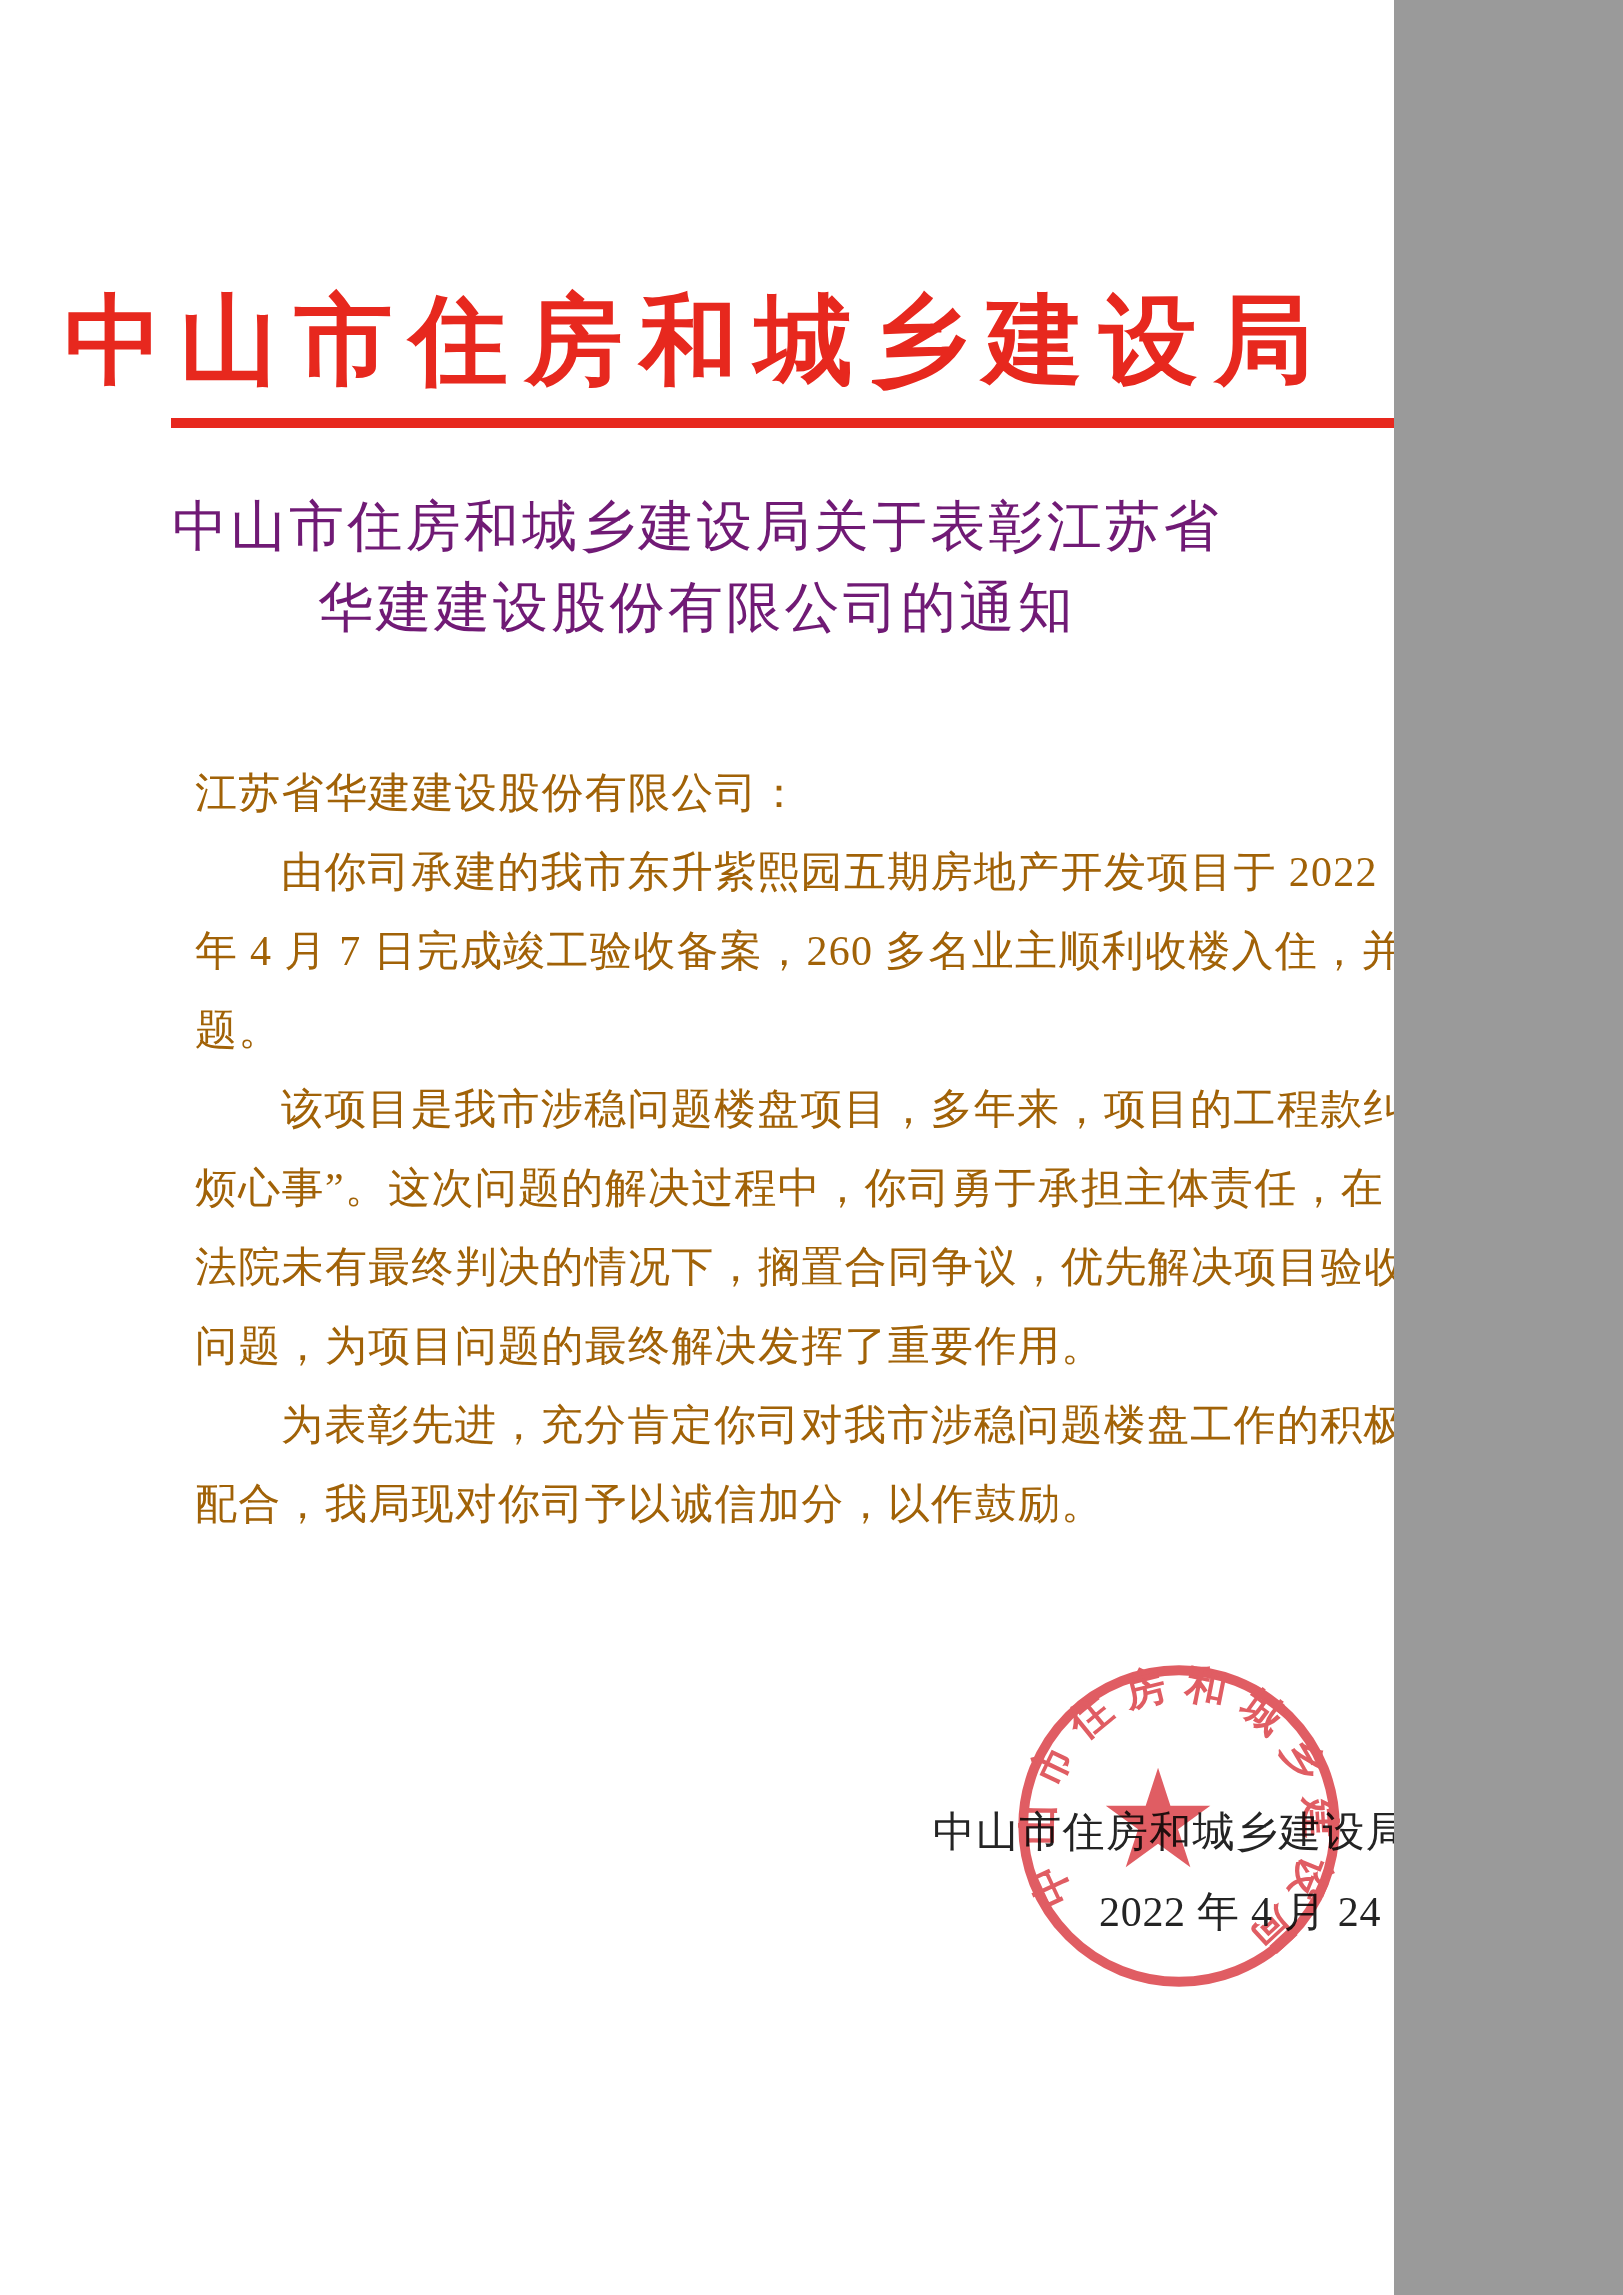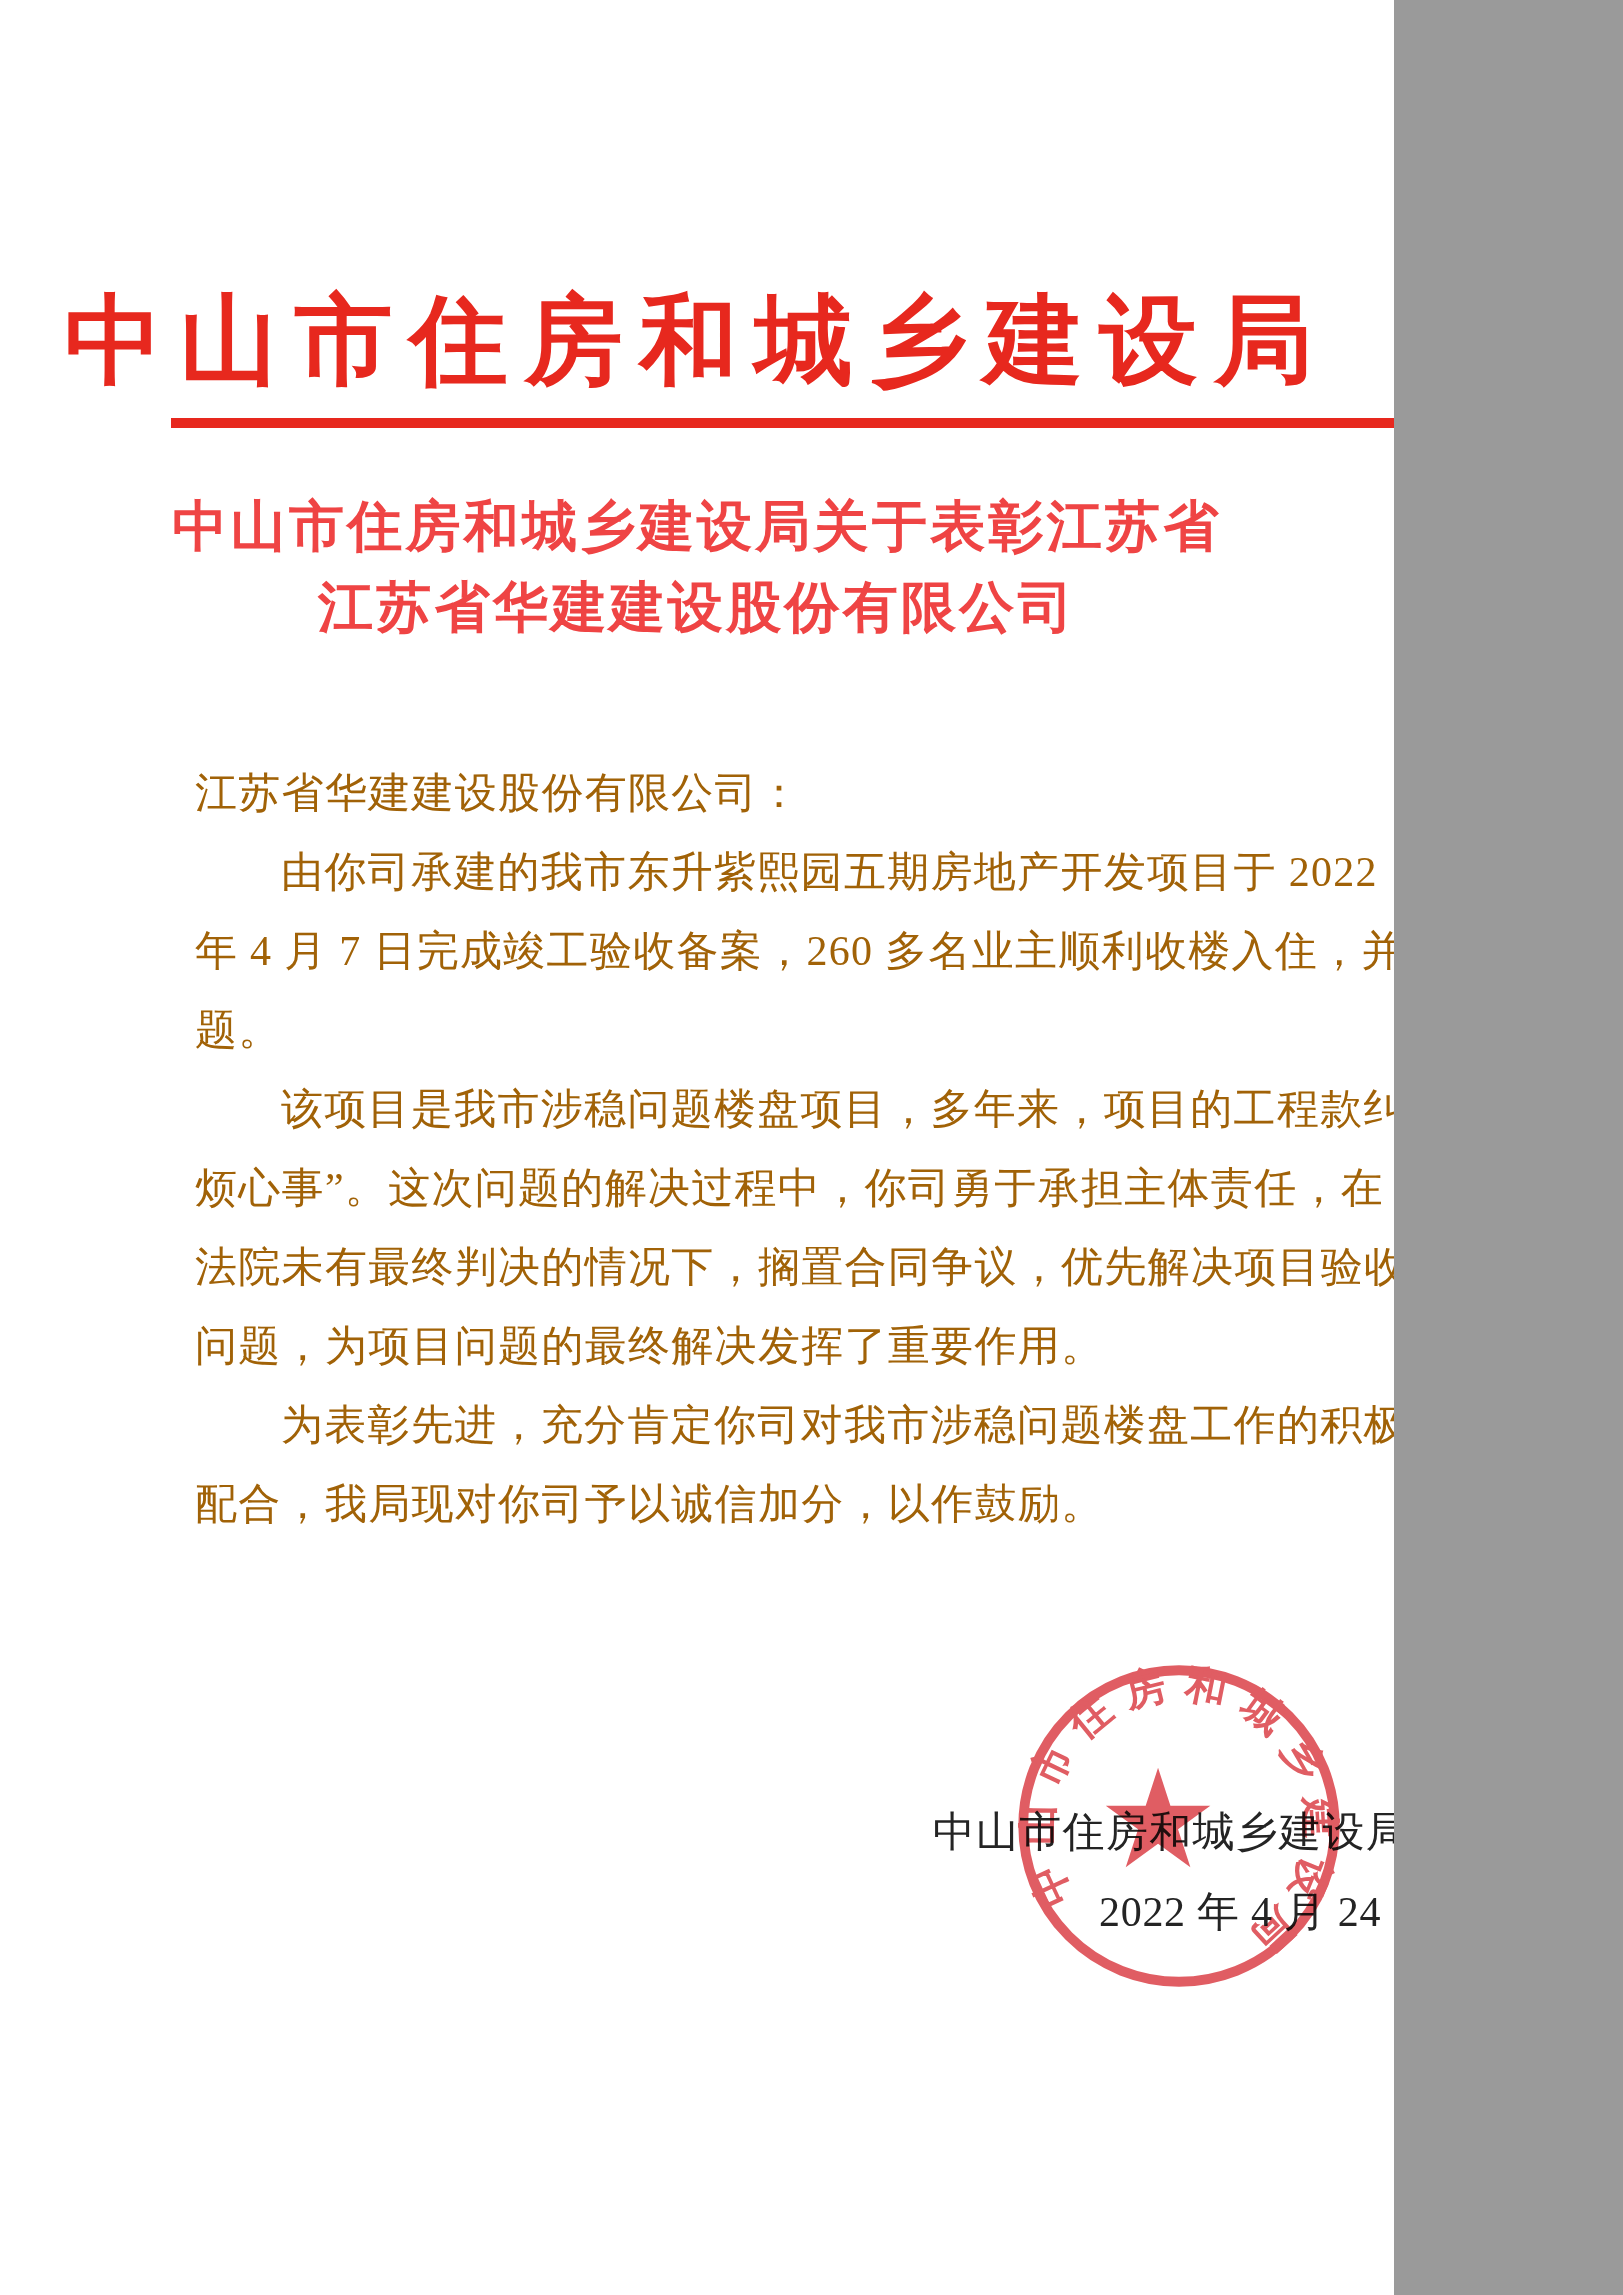--- a/index.html
+++ b/index.html
@@ -14,22 +14,22 @@
     position:absolute;top:276px;left:0;width:100%;
     text-align:center;white-space:nowrap;
     color:#e7281e;font-size:98px;font-weight:700;letter-spacing:17px;
   }
   .red-rule{
     position:absolute;top:418px;left:171px;width:1293px;height:9.8px;
     background:#e7281e;
   }
   .notice-title{
     position:absolute;top:486px;left:0;width:100%;
-    text-align:center;color:#ef4444;
-    font-size:55px;font-weight:700;line-height:81px;letter-spacing:3.3px;
+    text-align:center;color:#701a75;
+    font-size:55px;font-weight:400;line-height:81px;letter-spacing:3.3px;
     white-space:nowrap;
   }
   .body-text{
     position:absolute;top:754px;left:195px;width:1240px;
     color:#a16207;font-size:42px;line-height:79px;letter-spacing:1.3px;
     white-space:nowrap;
   }
   .body-text .line{height:79px;}
   .body-text .indent{text-indent:86px;}
   .sig-org{
@@ -57,21 +57,21 @@
 <body>
 
 <div class="page">
 
   <div class="letterhead">中山市住房和城乡建设局</div>
 
   <div class="red-rule"></div>
 
   <div class="notice-title">
     <div>中山市住房和城乡建设局关于表彰江苏省</div>
-    <div>江苏省华建建设股份有限公司</div>
+    <div>华建建设股份有限公司的通知</div>
   </div>
 
   <div class="body-text">
     <div class="line">江苏省华建建设股份有限公司：</div>
     <div>
         <div class="line indent">由你司承建的我市东升紫熙园五期房地产开发项目于 2022</div>
         <div class="line">年 4 月 7 日完成竣工验收备案，260 多名业主顺利收楼入住，并</div>
         <div class="line">题。</div>
         <div class="line indent">该项目是我市涉稳问题楼盘项目，多年来，项目的工程款纠</div>
         <div class="line">烦心事”。这次问题的解决过程中，你司勇于承担主体责任，在</div>

